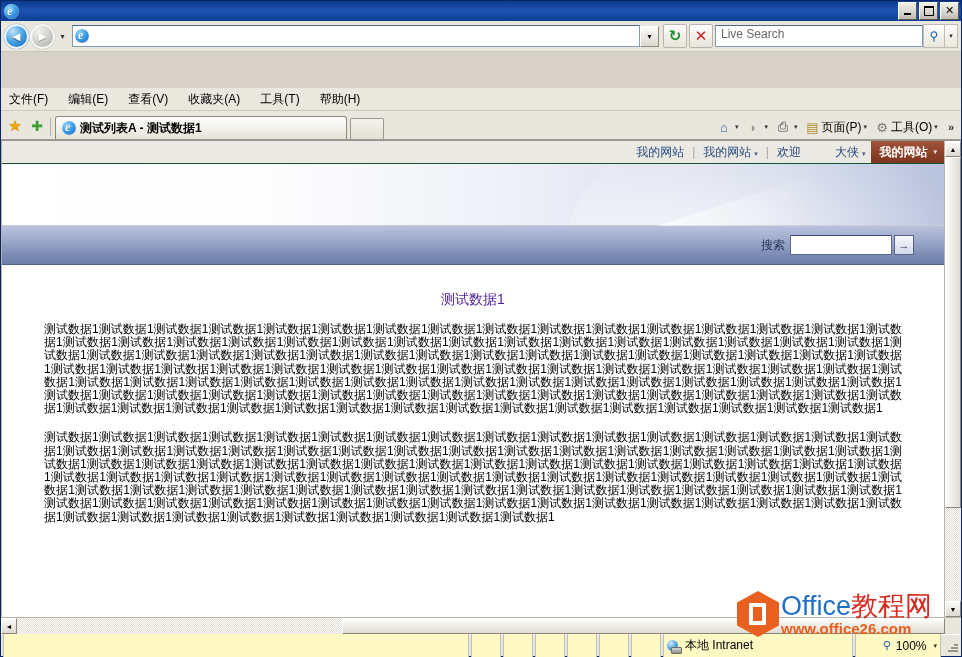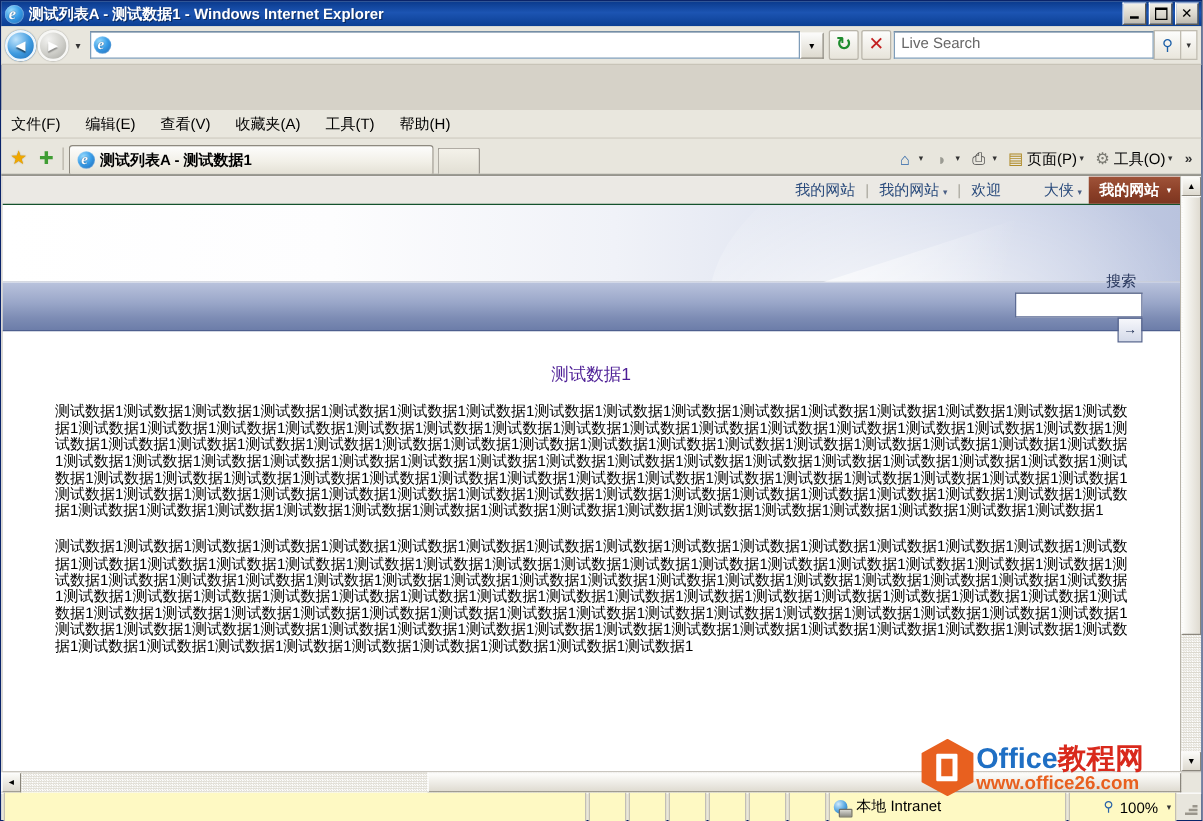--- a/index.html
+++ b/index.html
@@ -239,21 +239,21 @@
   .sp-banner-line{
     position:absolute;left:0;right:0;bottom:0;height:1px;background:#c9cdd8;
   }
   
   .sp-navstrip{
     height:38px;position:relative;
     background:linear-gradient(to bottom,#b9c2dc 0%,#9aa7c9 42%,#7d8cb4 75%,#6c7da9 100%);
     border-bottom:1px solid #4e5f8e;
     display:flex;align-items:center;justify-content:flex-end;
   }
-  .sp-searchwrap{display:flex;align-items:flex-end;margin-right:30px;flex-direction:column;}
+  .sp-searchwrap{display:flex;align-items:center;margin-right:30px;}
   .sp-searchlabel{font-size:12px;color:#27365c;margin-right:5px;}
   .sp-searchinput{
     width:96px;height:16px;background:#fff;border:1px solid #5c6b94;
     border-top-color:#3f4e77;
   }
   .sp-searchgo{
     width:18px;height:18px;margin-left:2px;
     background:linear-gradient(to bottom,#f6f7fb,#d4dae9);
     border:1px solid #56648d;
     display:flex;align-items:center;justify-content:center;
@@ -350,35 +350,34 @@
   .wm-hex{
     position:absolute;left:0;top:0;width:42px;height:46px;
     background:#e8601f;
     clip-path:polygon(50% 0%,100% 25%,100% 75%,50% 100%,0% 75%,0% 25%);
   }
   .wm-hex-inner{
     position:absolute;left:12px;top:12px;width:17px;height:22px;
     border:4px solid #fff;border-radius:1px;box-sizing:border-box;
   }
   .wm-text{display:flex;flex-direction:column;line-height:1;}
-  .wm-line1{font-size:23px;font-weight:bold;white-space:nowrap;}
+  .wm-line1{font-size:27px;font-weight:normal;white-space:nowrap;}
   .wm-line1 .blue{color:#1f6fc4;}
   .wm-line1 .red{color:#d9291c;}
   .wm-line2{font-size:15px;font-weight:bold;color:#e8601f;white-space:nowrap;margin-top:1px;}
 </style>
 </head>
 <body>
 
 <div class="win">
 
   <div class="titlebar">
     <span class="ie-logo">
         <span class="ie-e"></span>
       </span>
-    <span class="title">测试列表A - 测试数据1 - Windows Internet Explorer</span>
     <span class="spacer"></span>
     <span class="winbtns">
       <span class="winbtn wb-min">
           <span class="g"></span>
         </span>
       <span class="winbtn wb-max">
           <span class="g"></span>
         </span>
       <span class="winbtn wb-close">
           <span class="g">✕</span>

